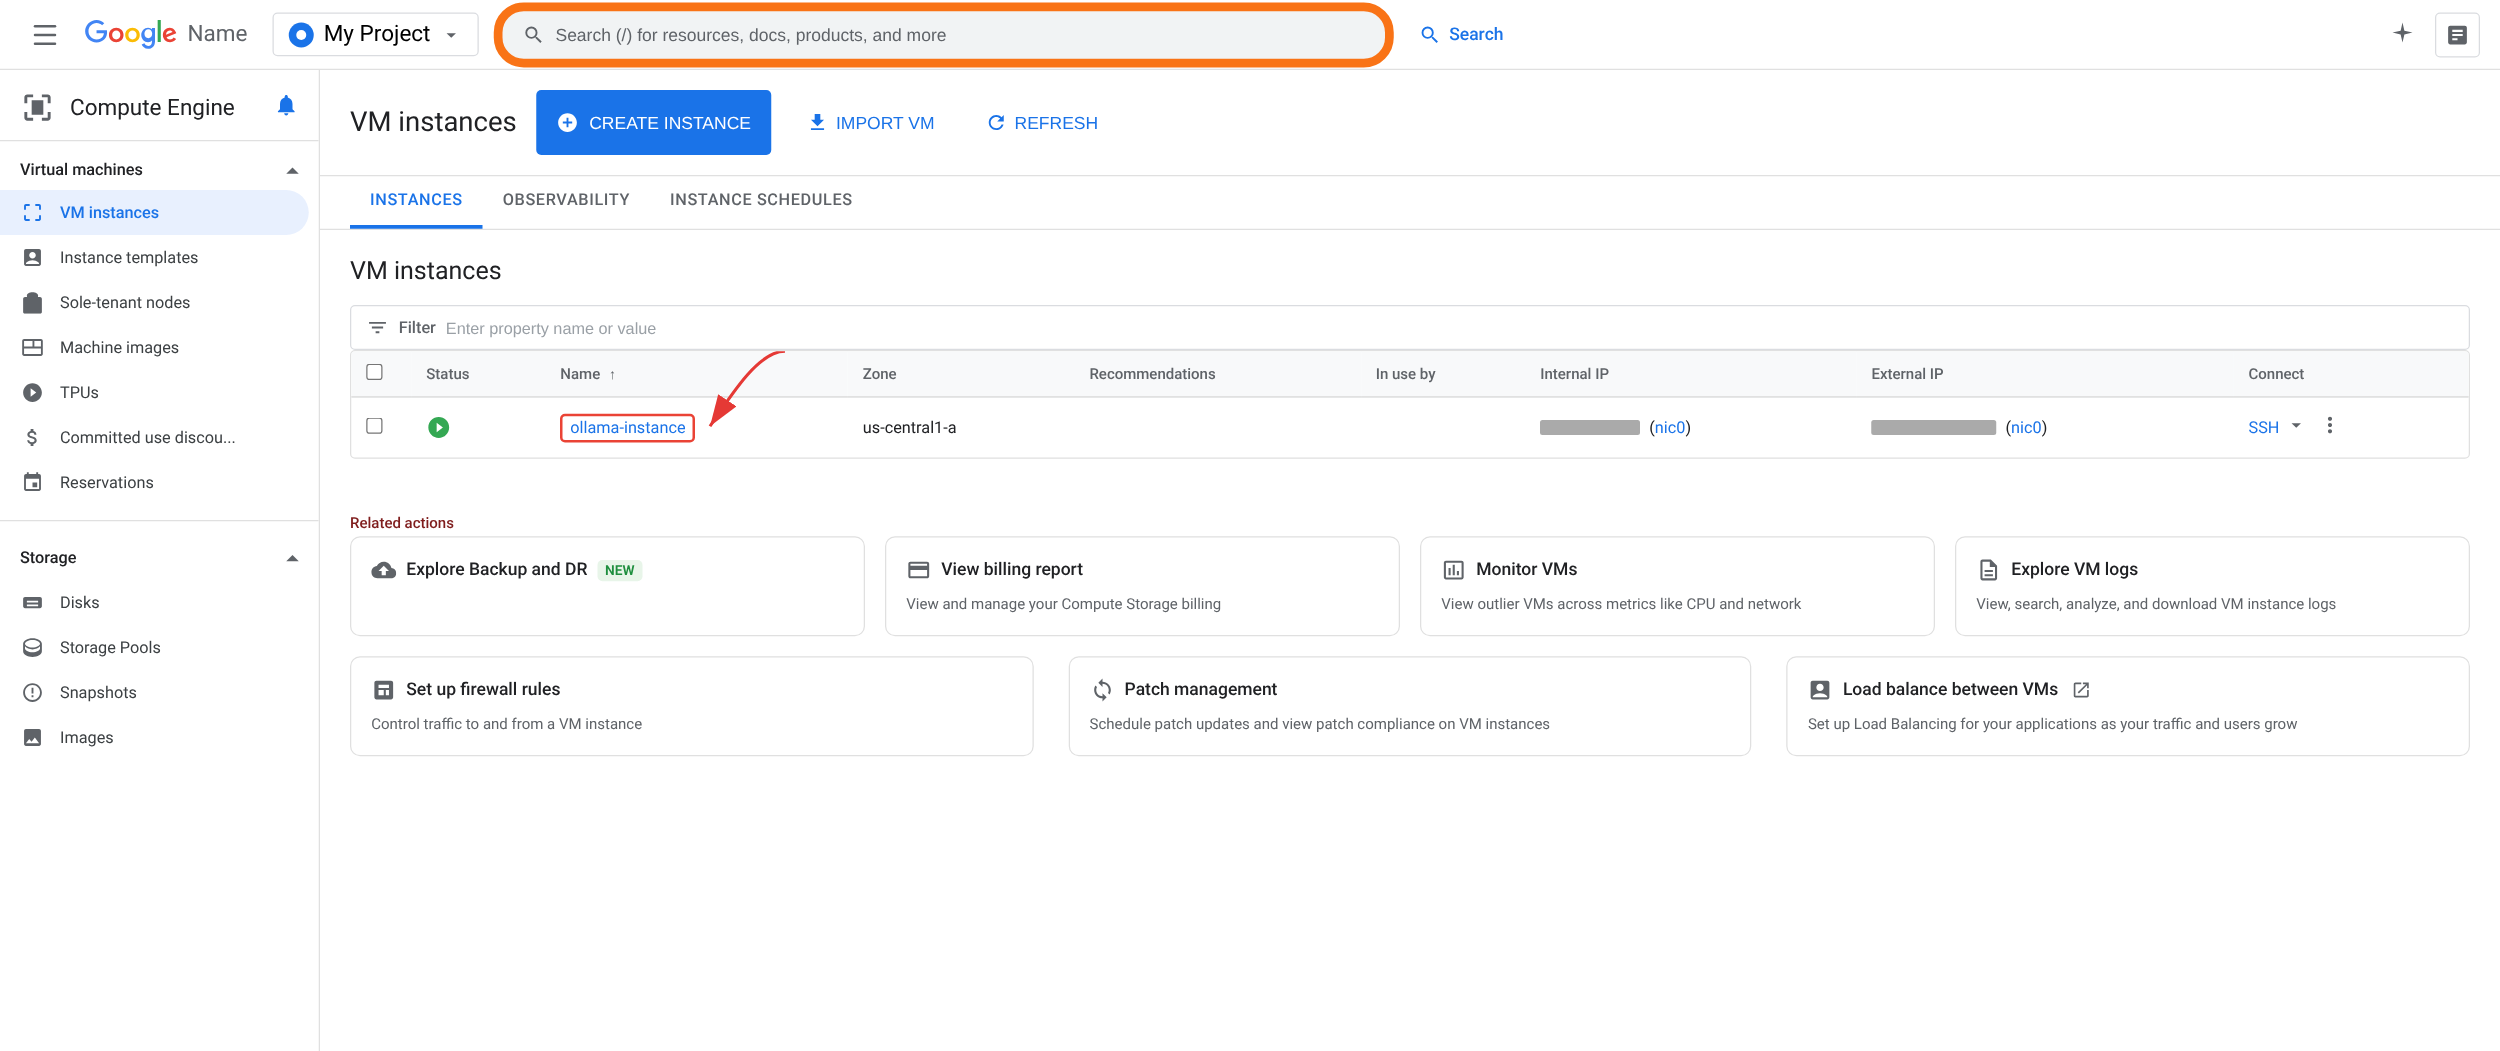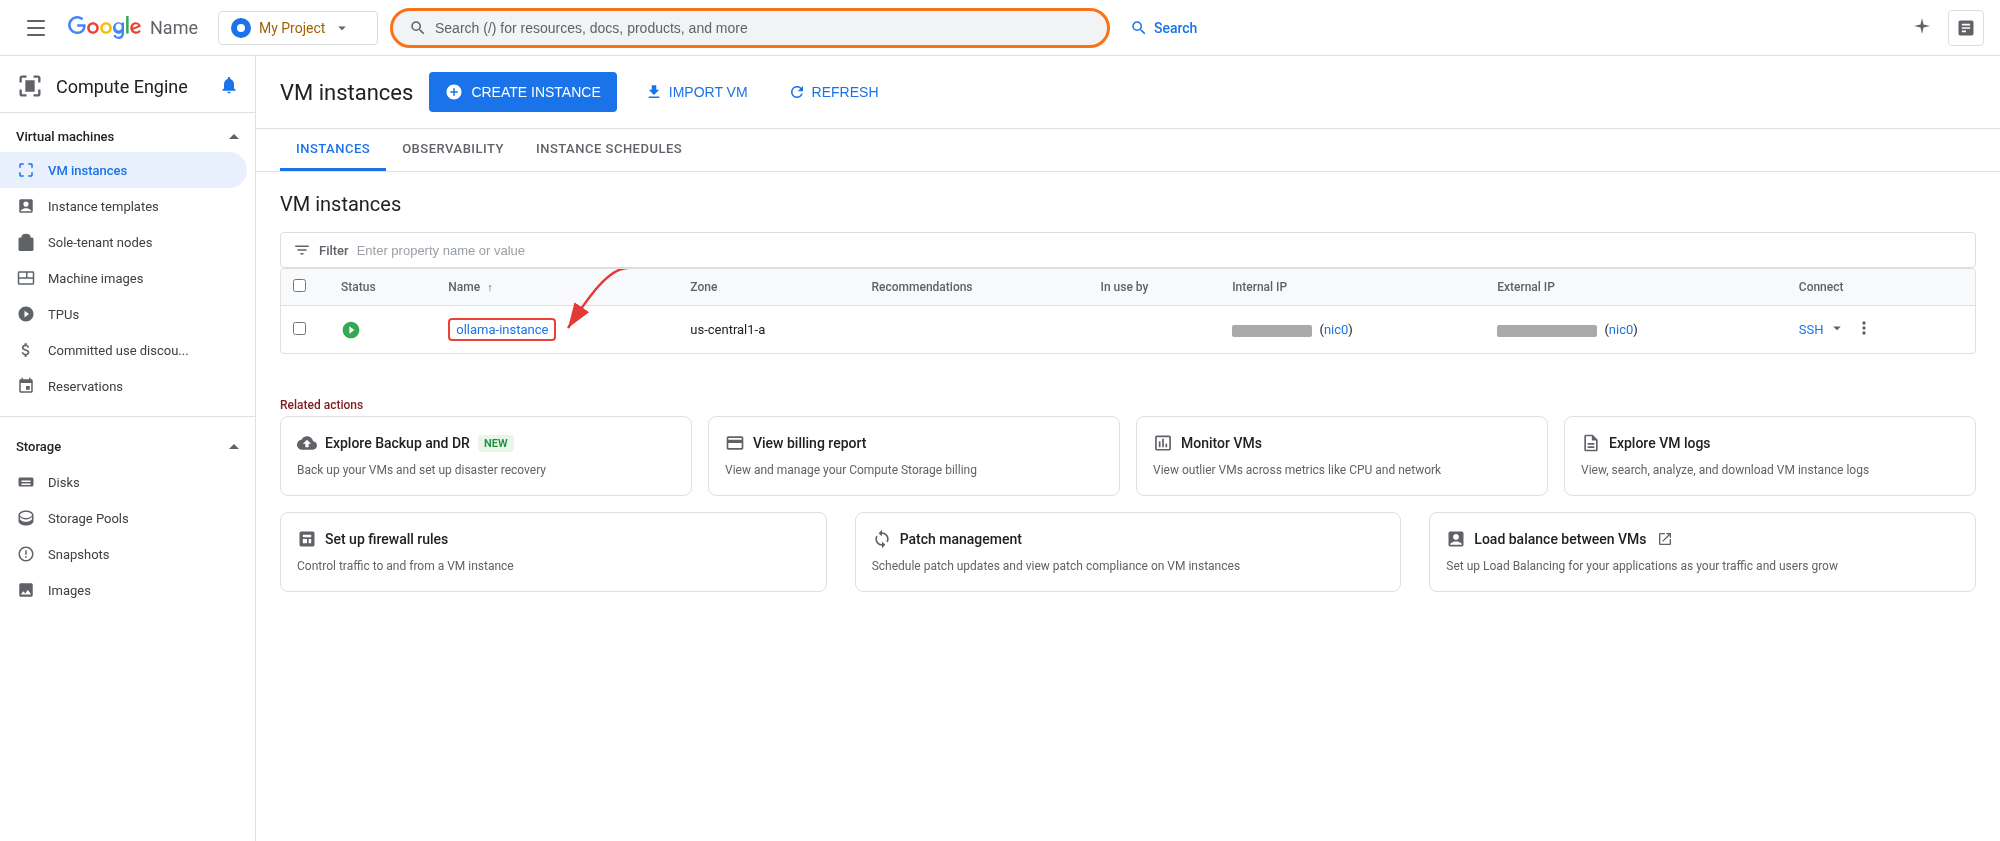--- a/index.html
+++ b/index.html
@@ -8,22 +8,22 @@
     
     .top-bar { display: flex; align-items: center; height: 56px; padding: 0 16px; border-bottom: 1px solid #e0e0e0; background: #fff; gap: 12px; flex-shrink: 0; z-index: 10; }
     .hamburger-btn { width: 40px; height: 40px; display: flex; align-items: center; justify-content: center; cursor: pointer; border-radius: 50%; }
     .hamburger-lines { display: flex; flex-direction: column; gap: 5px; }
     .hamburger-lines span { display: block; width: 18px; height: 2px; background: #5f6368; border-radius: 1px; }
     .google-cloud-logo { display: flex; align-items: center; gap: 8px; text-decoration: none; margin-right: 8px; }
     .logo-text { font-size: 18px; font-weight: 400; color: #5f6368; white-space: nowrap; }
     .project-selector { display: flex; align-items: center; gap: 8px; border: 1px solid #dadce0; border-radius: 4px; padding: 6px 12px; cursor: pointer; min-width: 160px; }
     .project-dot { width: 20px; height: 20px; background: #1a73e8; border-radius: 50%; display: flex; align-items: center; justify-content: center; }
     .project-dot-inner { width: 8px; height: 8px; background: #fff; border-radius: 50%; }
-    .project-name { font-size: 14px; color: #a16207; }
-    .search-bar { flex: 1; max-width: 720px; display: flex; align-items: center; border: 3px solid #f97316; border-radius: 24px; padding: 0 16px; height: 40px; background: #f1f3f4; gap: 8px; }
+    .project-name { font-size: 18px; color: #000000; }
+    .search-bar { flex: 1; max-width: 720px; display: flex; align-items: center; border: 7px solid #f97316; border-radius: 24px; padding: 0 16px; height: 52px; background: #f1f3f4; gap: 8px; }
     .search-bar input { border: none; background: transparent; outline: none; flex: 1; font-size: 14px; color: #202124; }
     .search-bar input::placeholder { color: #5f6368; }
     .search-btn { display: flex; align-items: center; gap: 6px; color: #1a73e8; font-size: 14px; cursor: pointer; font-weight: 500; padding: 4px 8px; }
     .top-bar-right { display: flex; align-items: center; gap: 8px; margin-left: auto; }
     .sparkle-icon { width: 36px; height: 36px; display: flex; align-items: center; justify-content: center; cursor: pointer; }
     .account-btn { width: 36px; height: 36px; border: 1px solid #dadce0; border-radius: 4px; display: flex; align-items: center; justify-content: center; cursor: pointer; }
 
     
     .main-layout { display: flex; flex: 1; overflow: hidden; }
 
@@ -44,21 +44,21 @@
     .sidebar-item-label { font-size: 13px; color: #3c4043; }
     .sidebar-divider { height: 1px; background: #e0e0e0; margin: 4px 0; }
     .storage-section-header { display: flex; align-items: center; justify-content: space-between; padding: 10px 16px; }
     .storage-section-title { font-size: 13px; font-weight: 500; color: #202124; }
     .chevron-up { display: inline-block; width: 0; height: 0; border-left: 5px solid transparent; border-right: 5px solid transparent; border-bottom: 5px solid #5f6368; }
 
     
     .content { flex: 1; overflow-y: auto; background: #fff; }
     .content-header { display: flex; align-items: center; gap: 16px; padding: 16px 24px; border-bottom: 1px solid #e0e0e0; }
     .page-title { font-size: 22px; font-weight: 400; color: #202124; }
-    .btn-create { display: flex; align-items: center; gap: 8px; background: #1a73e8; color: #fff; border: none; border-radius: 4px; padding: 8px 16px; font-size: 14px; font-weight: 500; cursor: pointer; height: 40px; }
+    .btn-create { display: flex; align-items: center; gap: 8px; background: #1a73e8; color: #fff; border: none; border-radius: 4px; padding: 8px 16px; font-size: 14px; font-weight: 500; cursor: pointer; height: 52px; }
     .btn-import { display: flex; align-items: center; gap: 6px; color: #1a73e8; border: none; background: transparent; font-size: 14px; font-weight: 500; cursor: pointer; padding: 8px 12px; height: 40px; }
     .btn-refresh { display: flex; align-items: center; gap: 6px; color: #1a73e8; border: none; background: transparent; font-size: 14px; font-weight: 500; cursor: pointer; padding: 8px 12px; height: 40px; }
 
     
     .tabs { display: flex; border-bottom: 1px solid #e0e0e0; padding: 0 24px; }
     .tab { padding: 12px 16px; font-size: 13px; font-weight: 500; color: #5f6368; cursor: pointer; border-bottom: 3px solid transparent; text-transform: uppercase; letter-spacing: 0.5px; }
     .tab.active { color: #1a73e8; border-bottom-color: #1a73e8; }
 
     
     .vm-content { padding: 20px 24px; }
@@ -426,21 +426,20 @@
       <div class="actions-grid" style="margin-bottom:16px;">
 
         <div class="action-card">
           <div class="action-card-title">
             <svg width="20" height="20" viewBox="0 0 24 24" fill="#5f6368">
                 <path d="M19.35 10.04C18.67 6.59 15.64 4 12 4 9.11 4 6.6 5.64 5.35 8.04 2.34 8.36 0 10.91 0 14c0 3.31 2.69 6 6 6h13c2.76 0 5-2.24 5-5 0-2.64-2.05-4.78-4.65-4.96zM14 13v4h-4v-4H7l5-5 5 5h-3z"></path>
               </svg>
             <span>Explore Backup and DR</span>
             <span class="new-badge">NEW</span>
           </div>
-          <p class="action-card-desc">Back up your VMs and set up disaster recovery</p>
         </div>
 
         <div class="action-card">
           <div class="action-card-title">
             <svg width="20" height="20" viewBox="0 0 24 24" fill="#5f6368">
                 <path d="M20 4H4c-1.11 0-1.99.89-1.99 2L2 18c0 1.11.89 2 2 2h16c1.11 0 2-.89 2-2V6c0-1.11-.89-2-2-2zm0 14H4v-6h16v6zm0-10H4V6h16v2z"></path>
               </svg>
             <span>View billing report</span>
           </div>
           <p class="action-card-desc">View and manage your Compute Storage billing</p>

